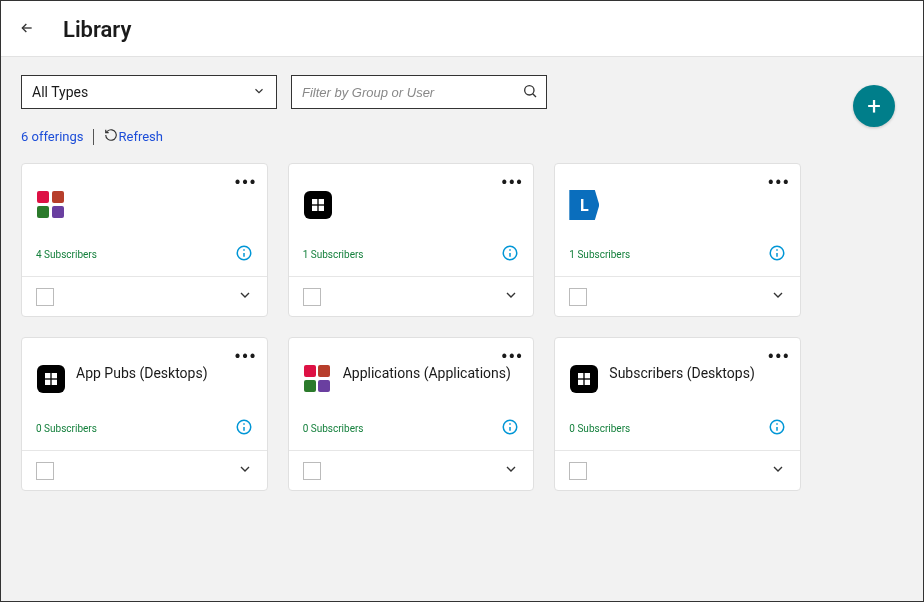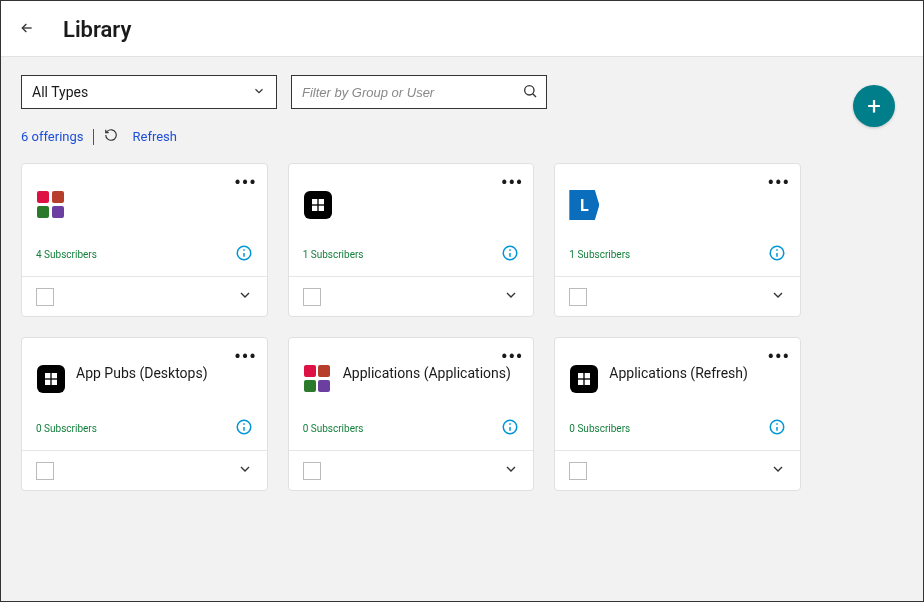--- a/index.html
+++ b/index.html
@@ -84,21 +84,21 @@
     color: #1d4ed8;
   }
   .vbar {
     width: 1px;
     height: 16px;
     background: #555;
   }
   .refresh {
     display: flex;
     align-items: center;
-    gap: 14px;
+    gap: 0;
     cursor: pointer;
   }
   .add-fab {
     position: absolute;
     top: 28px;
     right: 28px;
     width: 42px;
     height: 42px;
     border-radius: 50%;
     background: #007e8a;
@@ -418,21 +418,21 @@
             <span class="card-icon">
               <span class="icon-win">
                 <svg width="16" height="16" viewBox="0 0 24 24">
                   <rect x="3" y="3" width="8" height="8" fill="#fff"></rect>
                   <rect x="13" y="3" width="8" height="8" fill="#fff"></rect>
                   <rect x="3" y="13" width="8" height="8" fill="#fff"></rect>
                   <rect x="13" y="13" width="8" height="8" fill="#fff"></rect>
                 </svg>
               </span>
             </span>
-            <span class="card-title">Applications (Refresh)</span>
+            <span class="card-title">Subscribers (Desktops)</span>
           </div>
           <div class="card-body"></div>
           <div class="card-sub">
             <span>0 Subscribers</span>
             <span class="info-icon"><svg width="18" height="18" viewBox="0 0 24 24" fill="none" stroke="currentColor" stroke-width="2">
                 <circle cx="12" cy="12" r="9"></circle>
                 <path d="M12 7v2"></path>
                 <path d="M12 12v5"></path>
               </svg></span>
           </div>

